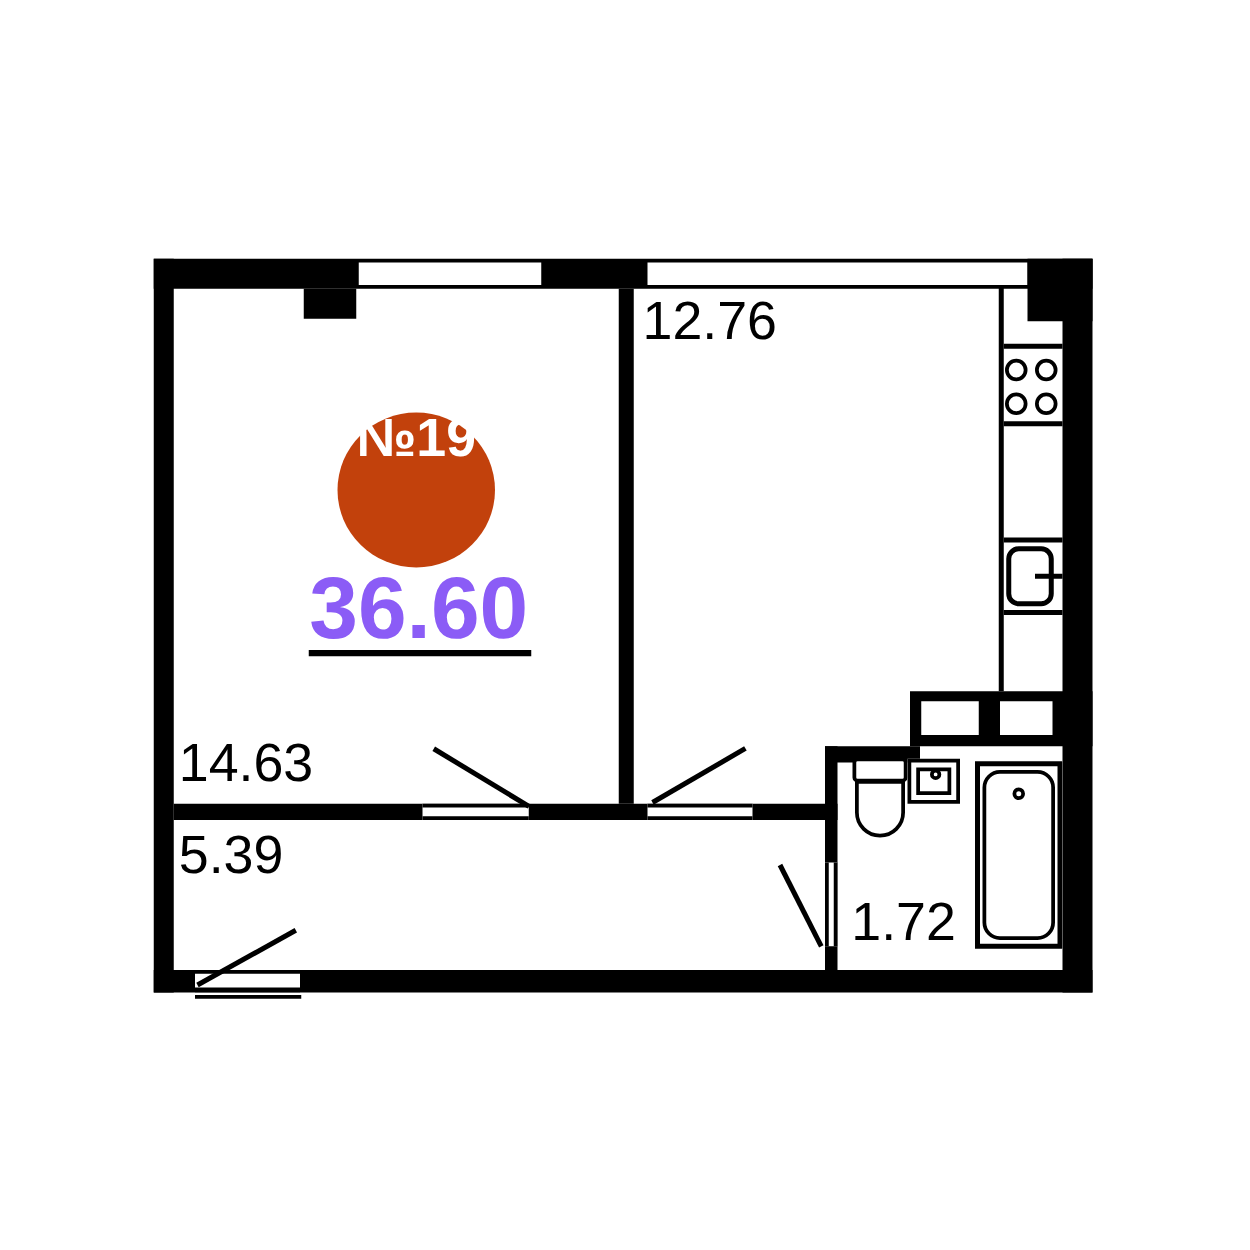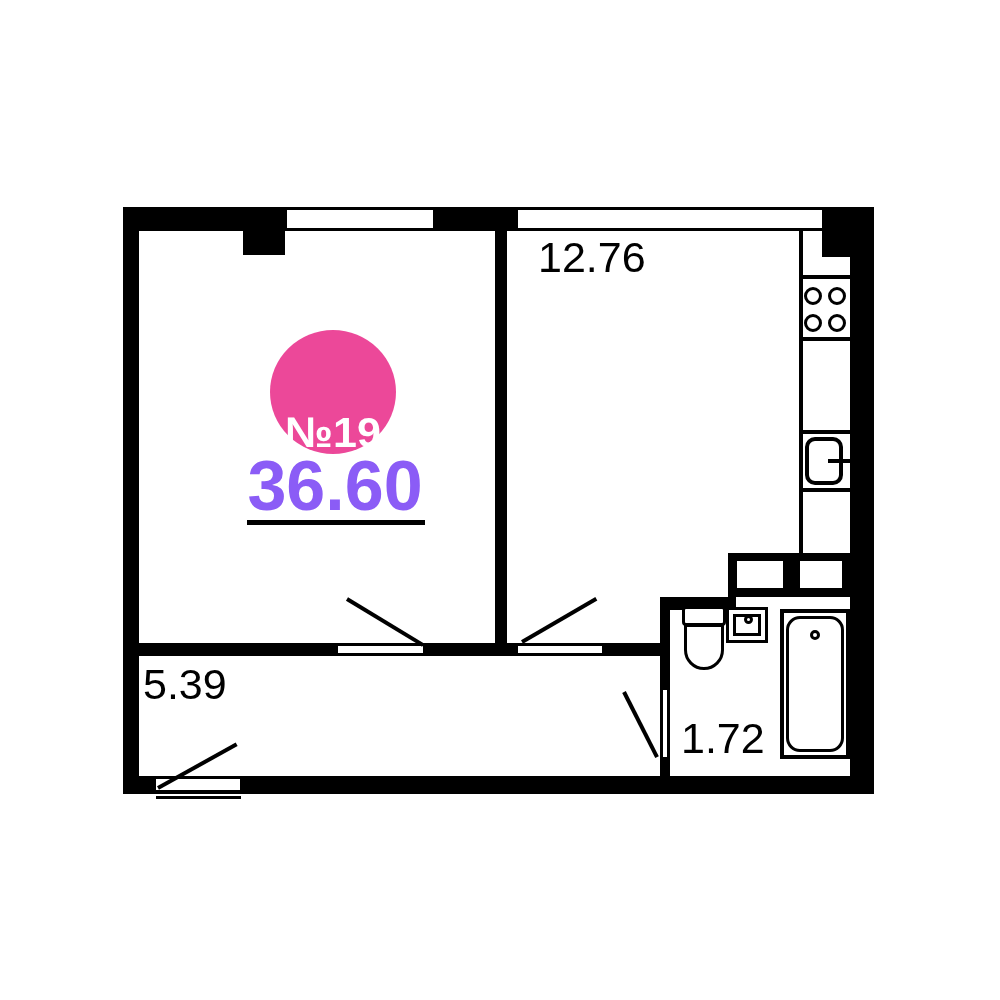--- a/index.html
+++ b/index.html
@@ -16,21 +16,21 @@
     position:absolute;font-size:43px;color:#000;line-height:1;white-space:nowrap;
     letter-spacing:0px;
   }
   .total-area{
     position:absolute;left:240px;top:451px;width:190px;text-align:center;
     font-size:70px;font-weight:700;line-height:1;color:#8b5cf6;
   }
   .underline-bar{position:absolute;left:247px;top:520px;width:178px;height:5px;background:#000;}
   .badge{
     position:absolute;left:270px;top:330px;width:126px;height:124px;border-radius:50%;
-    background:#ec4899;display:flex;align-items:flex-end;justify-content:center;
+    background:#c2410c;display:flex;align-items:flex-start;justify-content:center;
   }
   .badge span{color:#fff;font-size:43px;font-weight:700;line-height:1;}
   .outline{position:absolute;border:4px solid #000;background:#fff;box-sizing:border-box;}
   .outline3{position:absolute;border:3px solid #000;background:#fff;box-sizing:border-box;}
   .burner{position:absolute;width:18px;height:18px;border:3.5px solid #000;border-radius:50%;
     background:#fff;box-sizing:border-box;}
 </style>
 </head>
 <body>
 
@@ -102,17 +102,18 @@
   <div class="outline" style="left:780px;top:609px;width:70px;height:150px;"></div>
   <div class="outline3" style="left:786px;top:616px;width:58px;height:136px;border-width:3.5px;border-radius:14px;"></div>
   <div class="outline3" style="left:810px;top:630px;width:10px;height:10px;border-radius:50%;"></div>
 
   <div class="badge">
     <span>№19</span>
   </div>
   <div class="total-area">36.60</div>
   <div class="underline-bar"></div>
 
-  <div class="room-label" style="left:514px;top:236px;margin-left:24px;">12.76</div>
+  <div class="room-label" style="left:514px;top:236px;">12.76</div>
+  <div class="room-label" style="left:143px;top:590px;">14.63</div>
   <div class="room-label" style="left:143px;top:663px;">5.39</div>
   <div class="room-label" style="left:681px;top:717px;">1.72</div>
 
 </div>
 
 </body></html>

